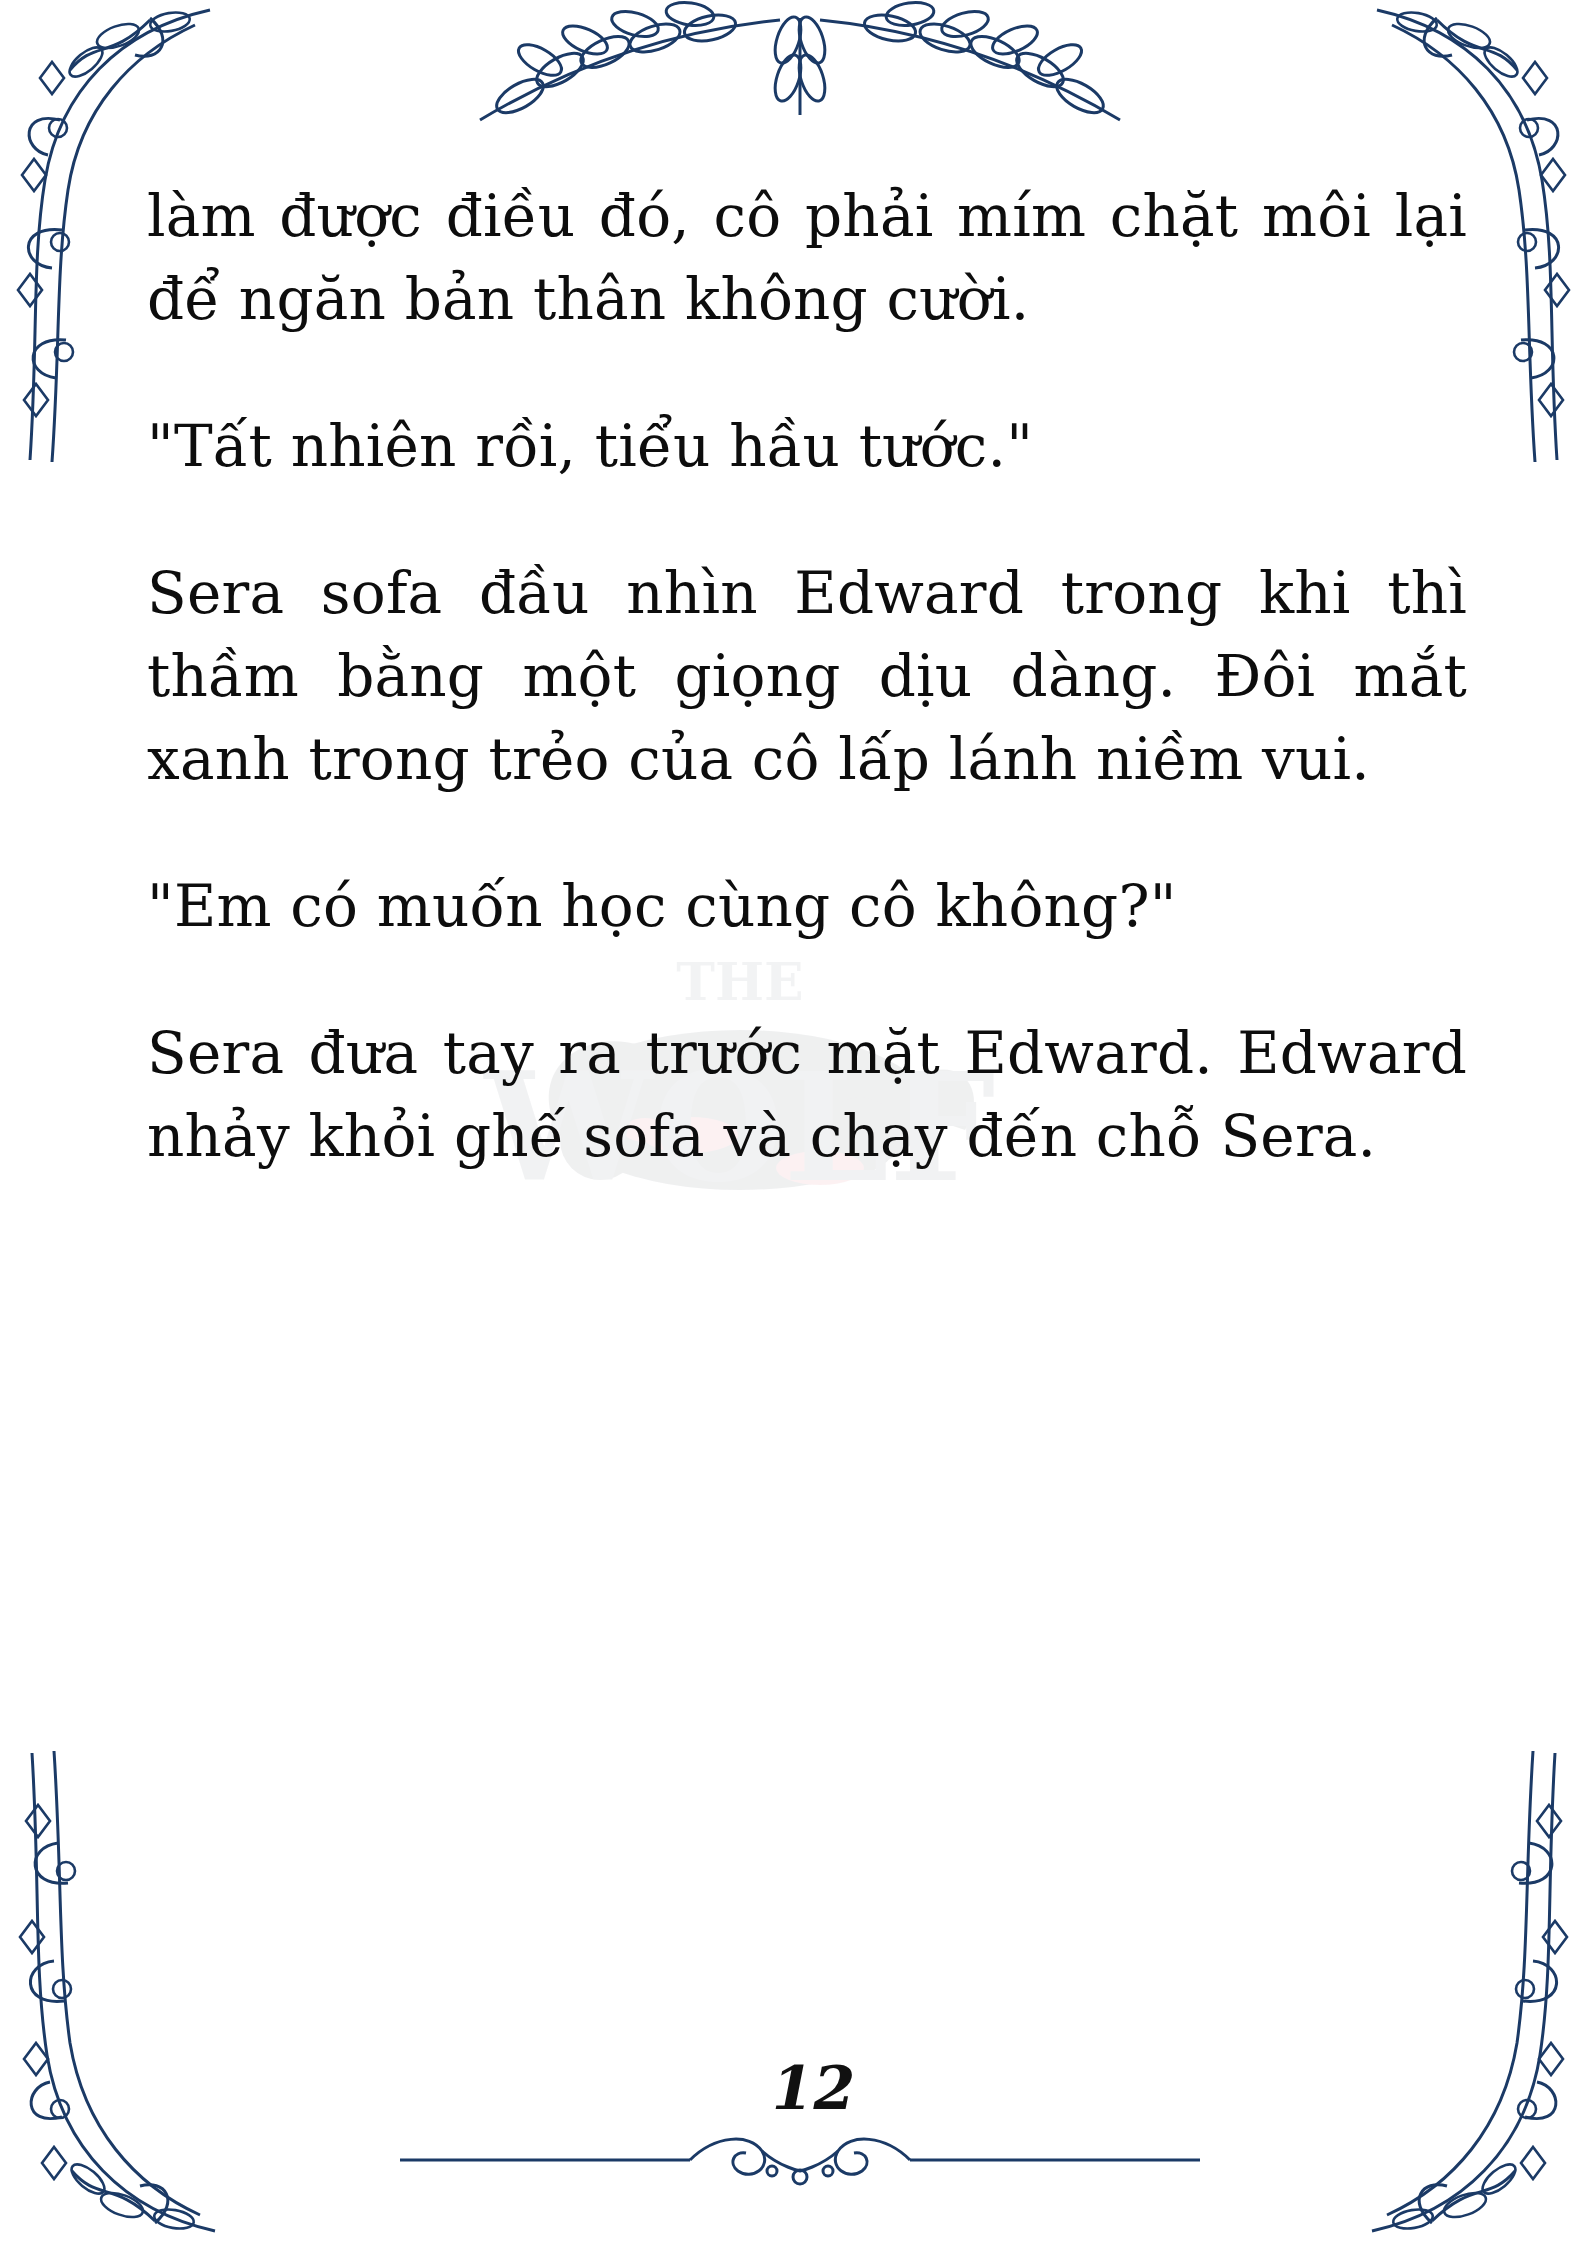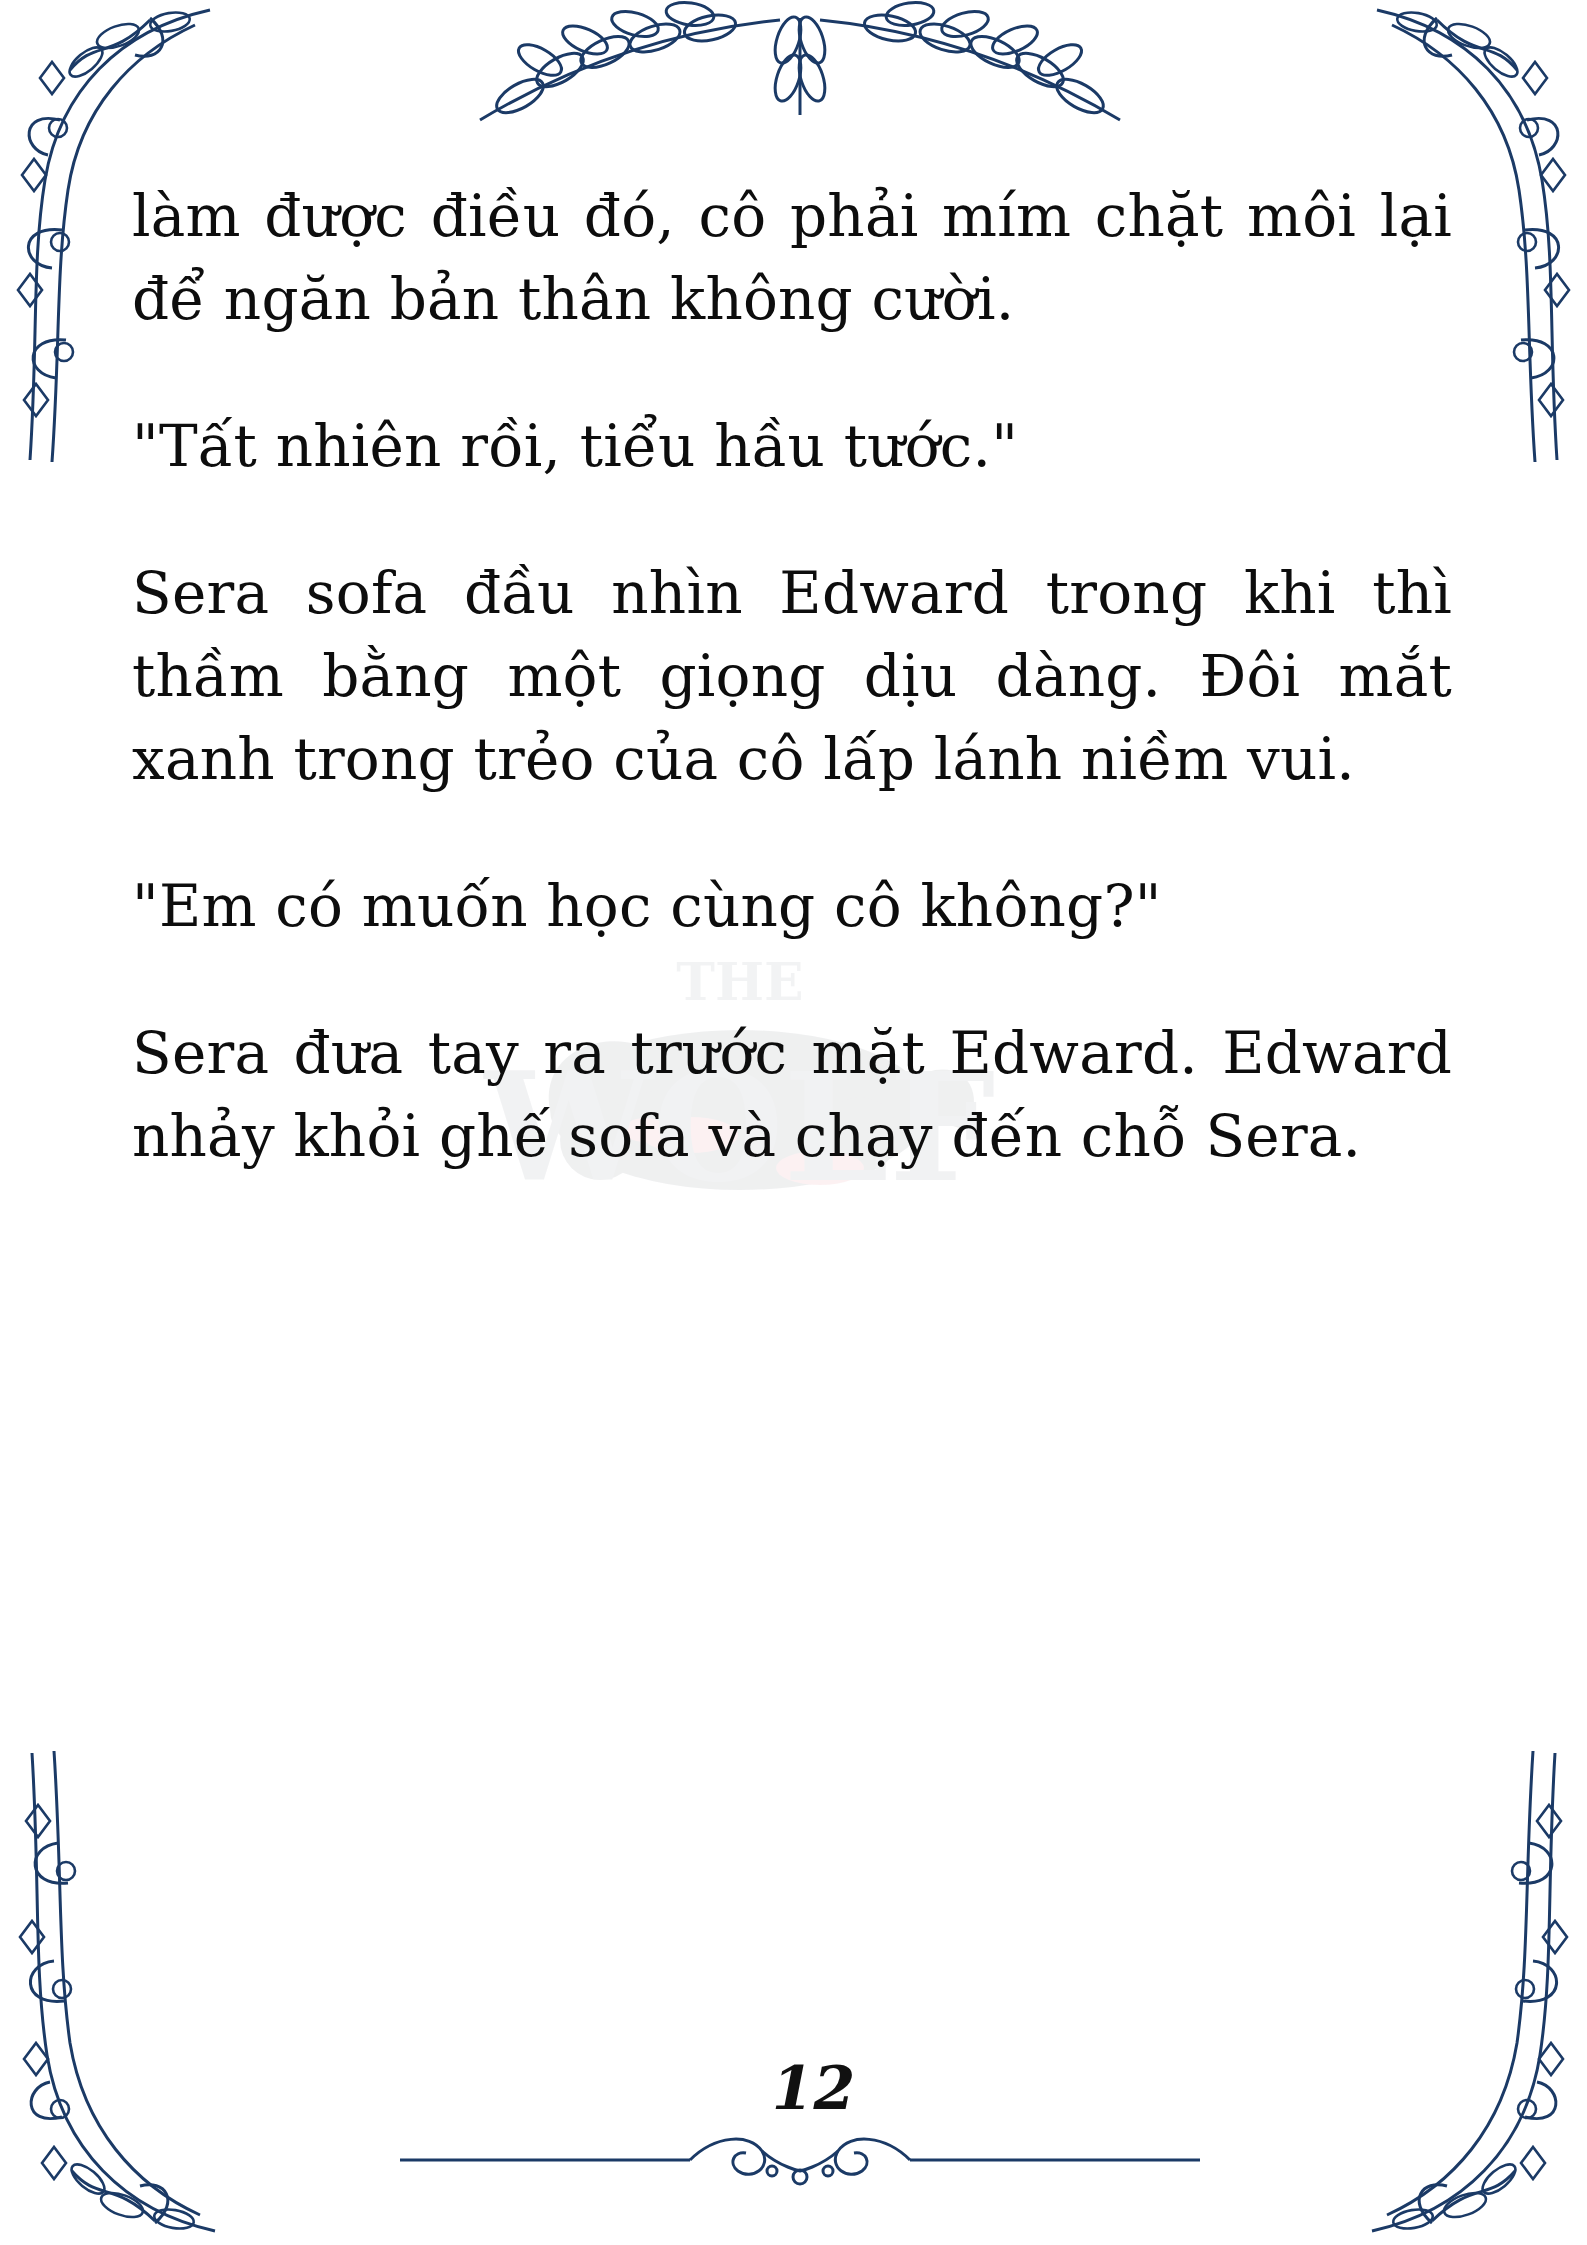--- a/index.html
+++ b/index.html
@@ -37,21 +37,21 @@
     top: 930px;
     width: 700px;
     height: 330px;
     opacity: 0.22;
     pointer-events: none;
   }
 
   
   .body-text {
     position: absolute;
-    left: 132px;
+    left: 147px;
     top: 175px;
     width: 1320px;
   }
   .para {
     font-family: "DejaVu Serif", serif;
     font-size: 58px;
     line-height: 1.43;
     color: #0d0d0d;
     text-align: justify;
     margin: 0 0 64px 0;

